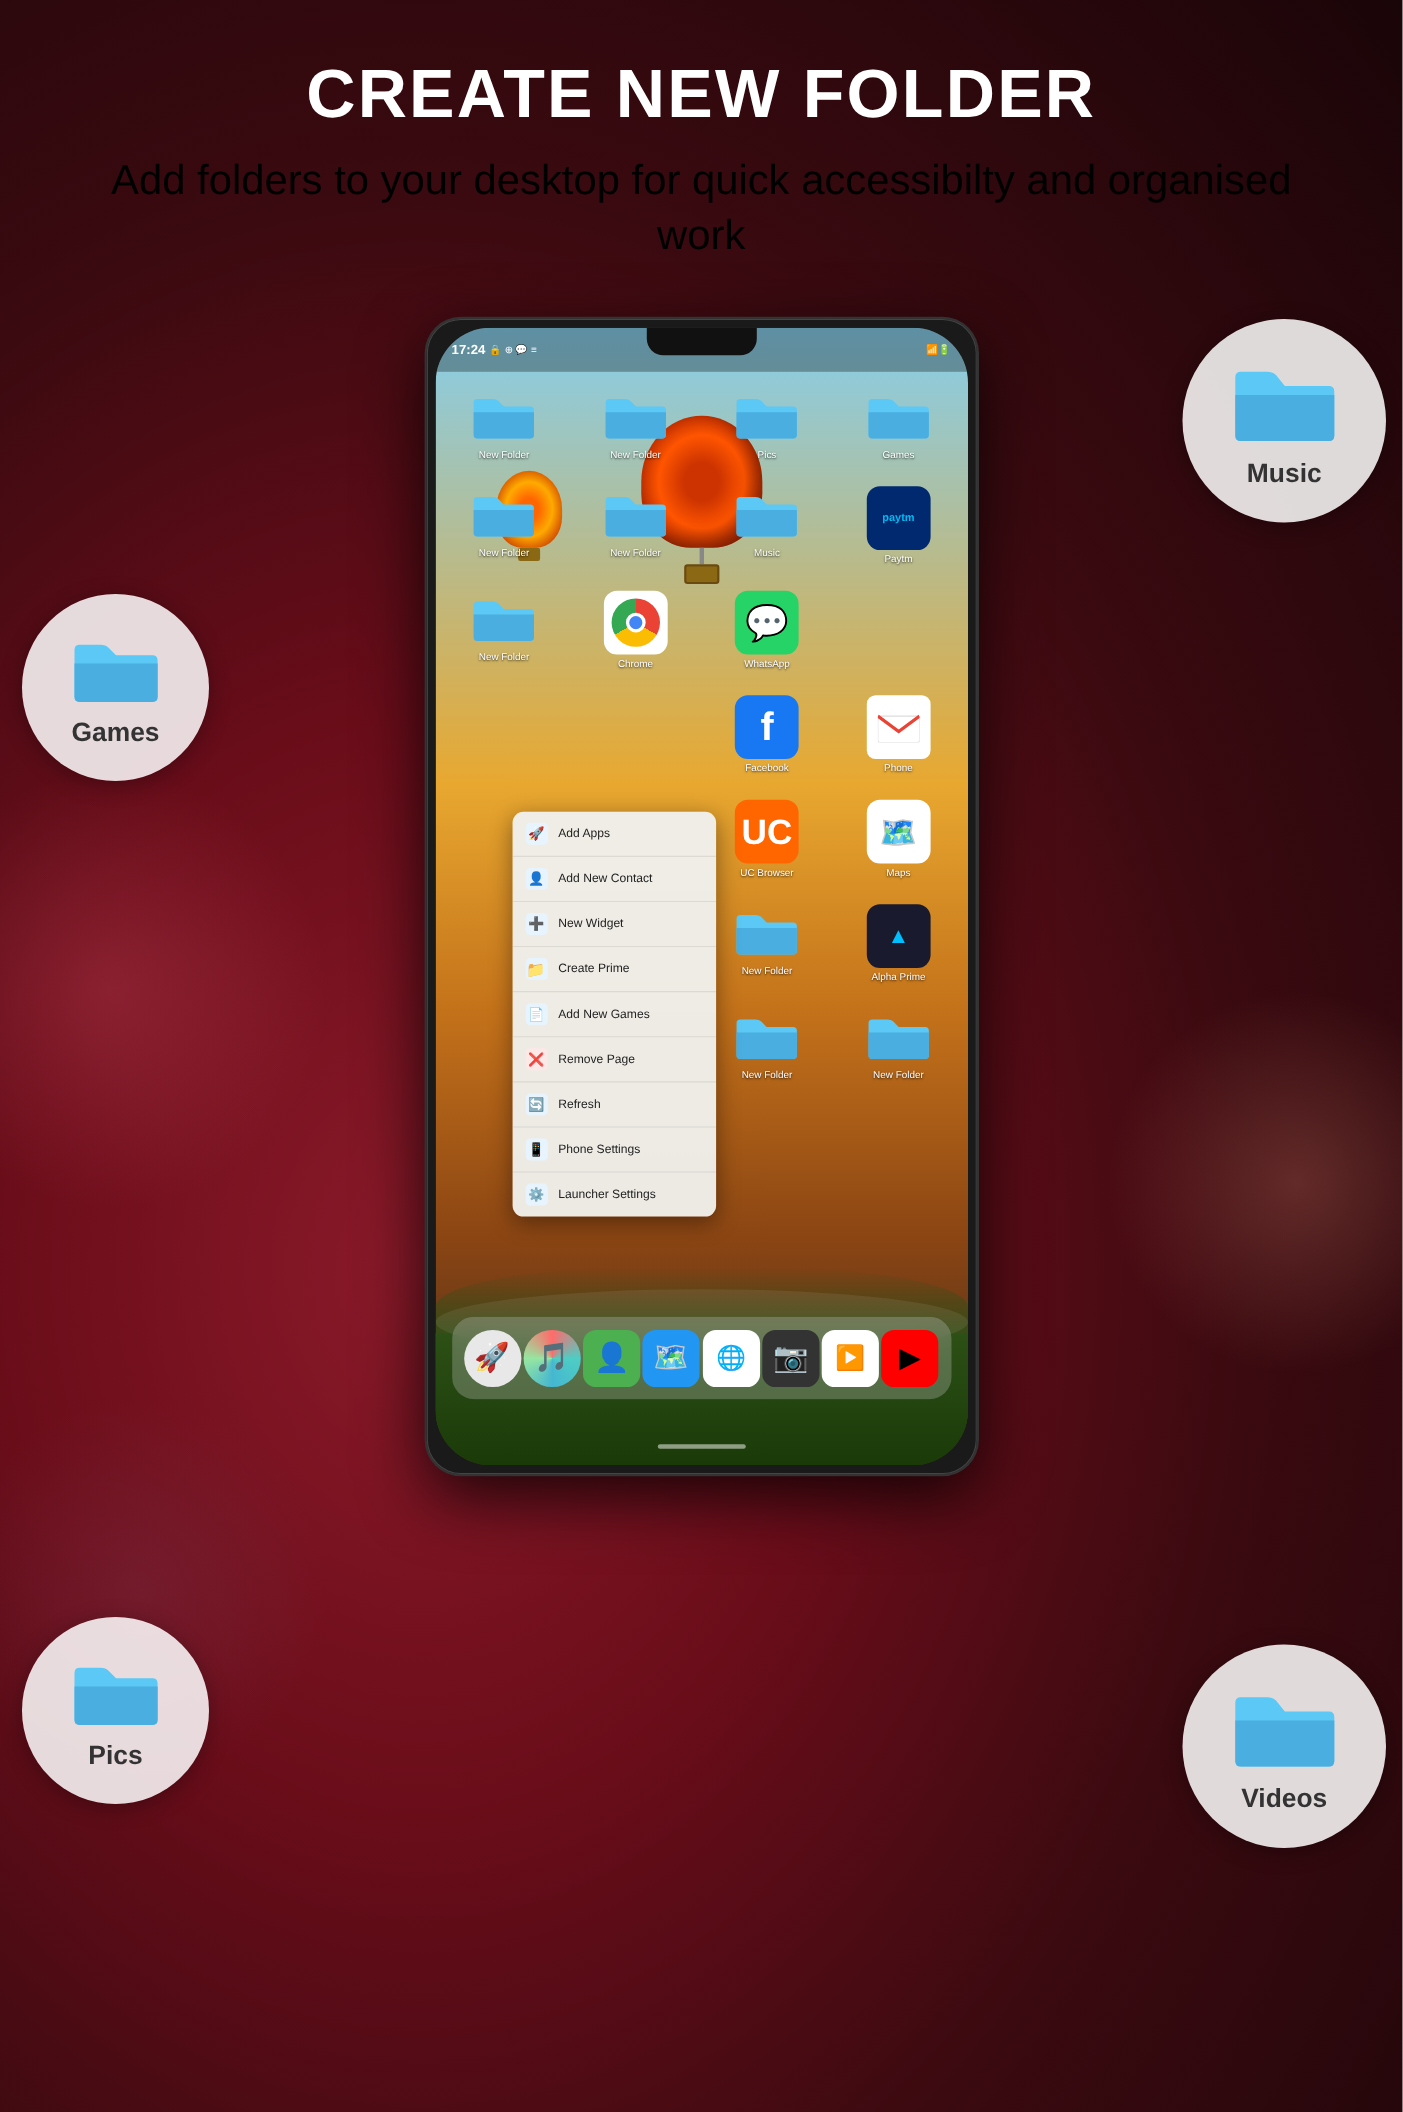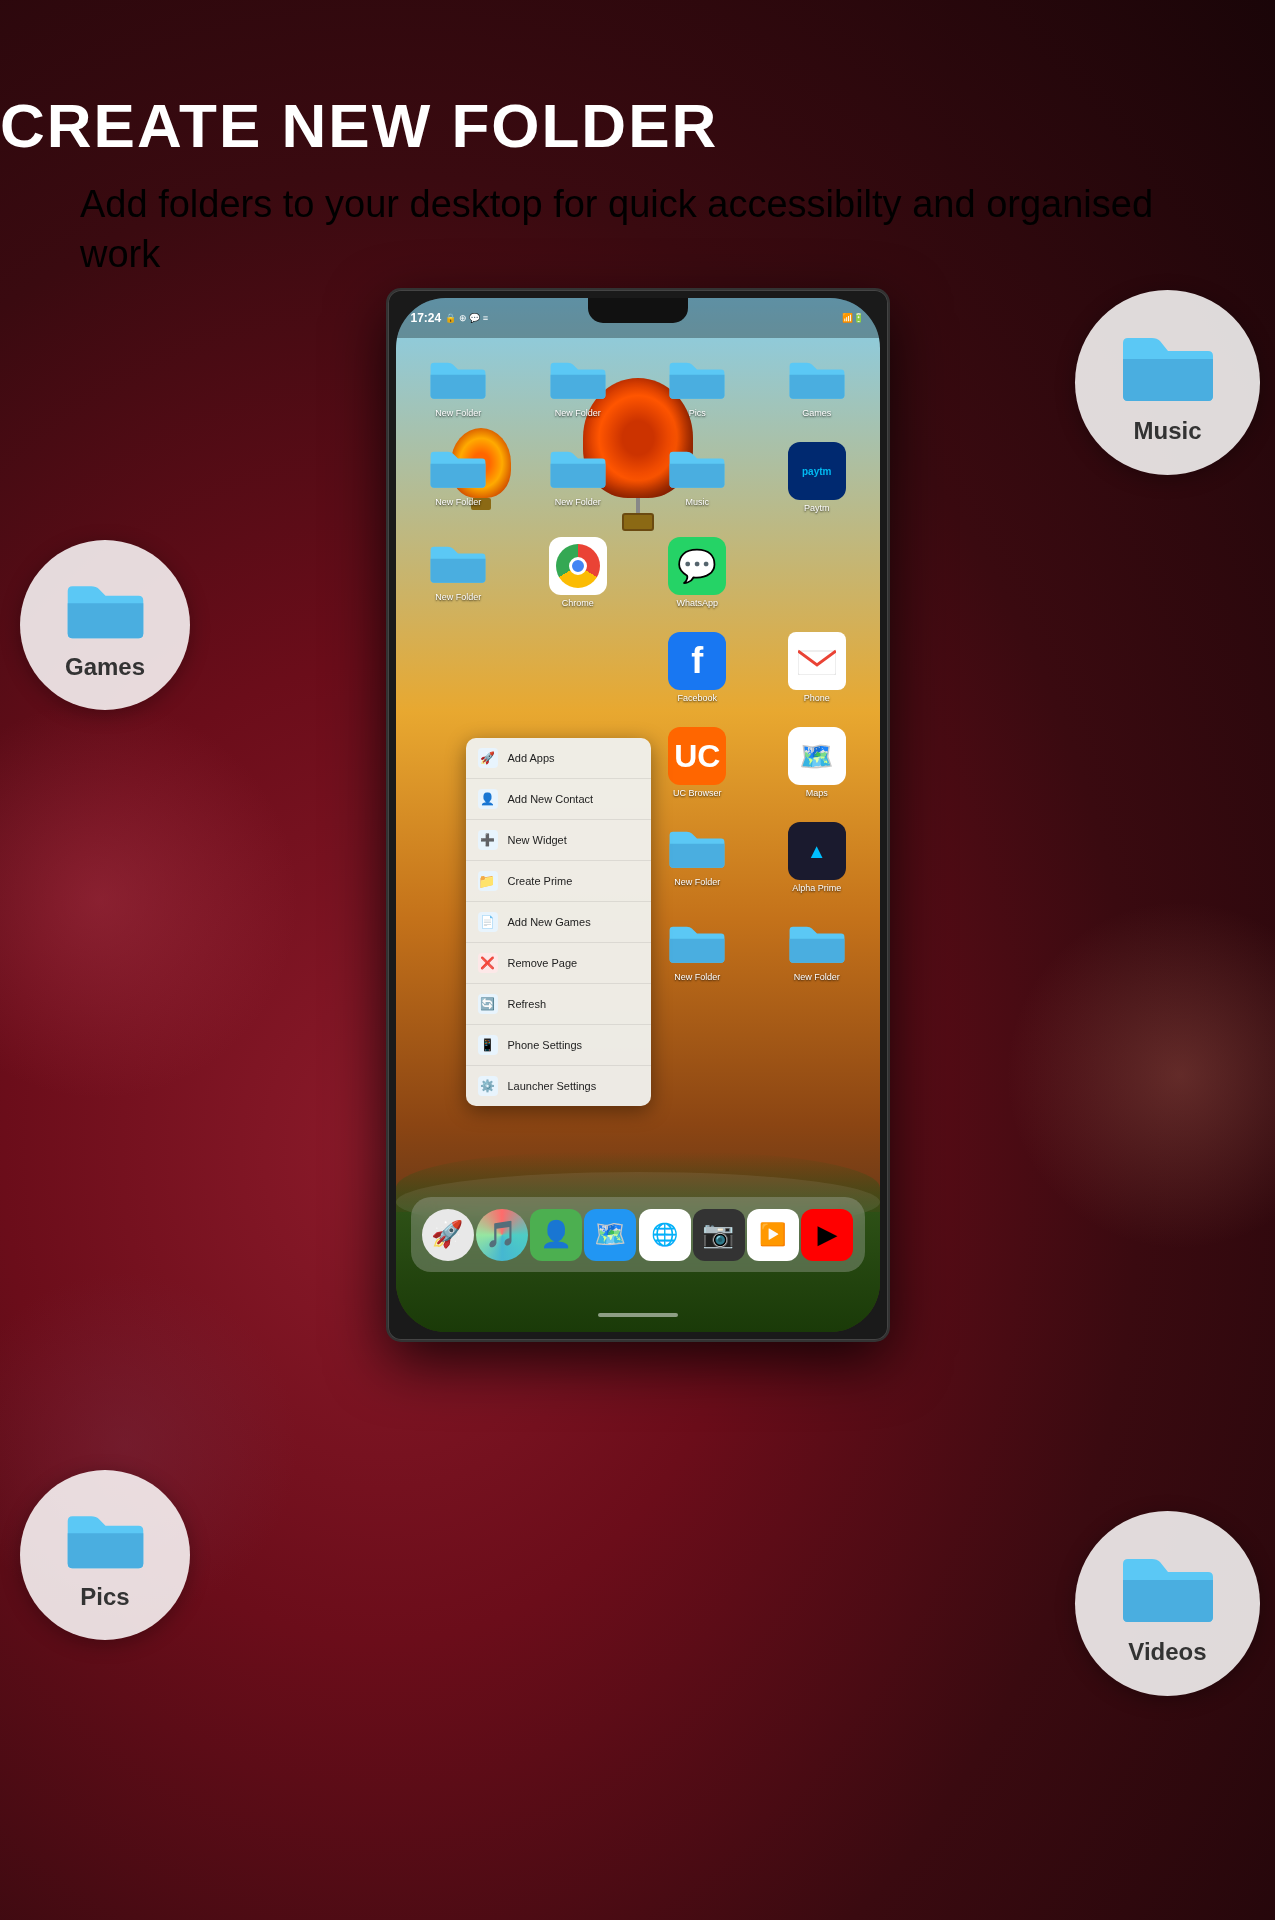--- a/index.html
+++ b/index.html
@@ -36,22 +36,22 @@
       left: -50px;
       bottom: 300px;
       width: 350px;
       height: 350px;
       background: radial-gradient(circle, rgba(120,40,60,0.5) 0%, transparent 70%);
       border-radius: 50%;
     }
 
     
     .header-section {
-      text-align: left;
-      padding-top: 92px;
+      text-align: center;
+      padding-top: 52px;
       padding-bottom: 30px;
       position: relative;
       z-index: 10;
     }
     .main-title {
       font-size: 62px;
       font-weight: 900;
       color: white;
       letter-spacing: 2px;
       text-transform: uppercase;
@@ -74,21 +74,21 @@
       top: 290px;
       width: 500px;
       height: 1050px;
       z-index: 5;
     }
 
     .phone-outer {
       width: 100%;
       height: 100%;
       background: #1a1a1a;
-      border-radius: 13px;
+      border-radius: 31px;
       padding: 8px;
       box-shadow: 0 0 0 2px #333, 0 20px 60px rgba(0,0,0,0.8), inset 0 0 0 1px #444;
       position: relative;
     }
 
     .phone-inner {
       width: 100%;
       height: 100%;
       background: #111;
       border-radius: 50px;
@@ -437,21 +437,21 @@
       height: 170px;
       left: 20px;
       bottom: 280px;
     }
 
     
     .circle-videos {
       width: 185px;
       height: 185px;
       right: 15px;
-      bottom: 224px;
+      bottom: 240px;
     }
 
     .circle-folder {
       width: 85px;
       height: 75px;
     }
 
     .circle-folder-large {
       width: 100px;
       height: 88px;

